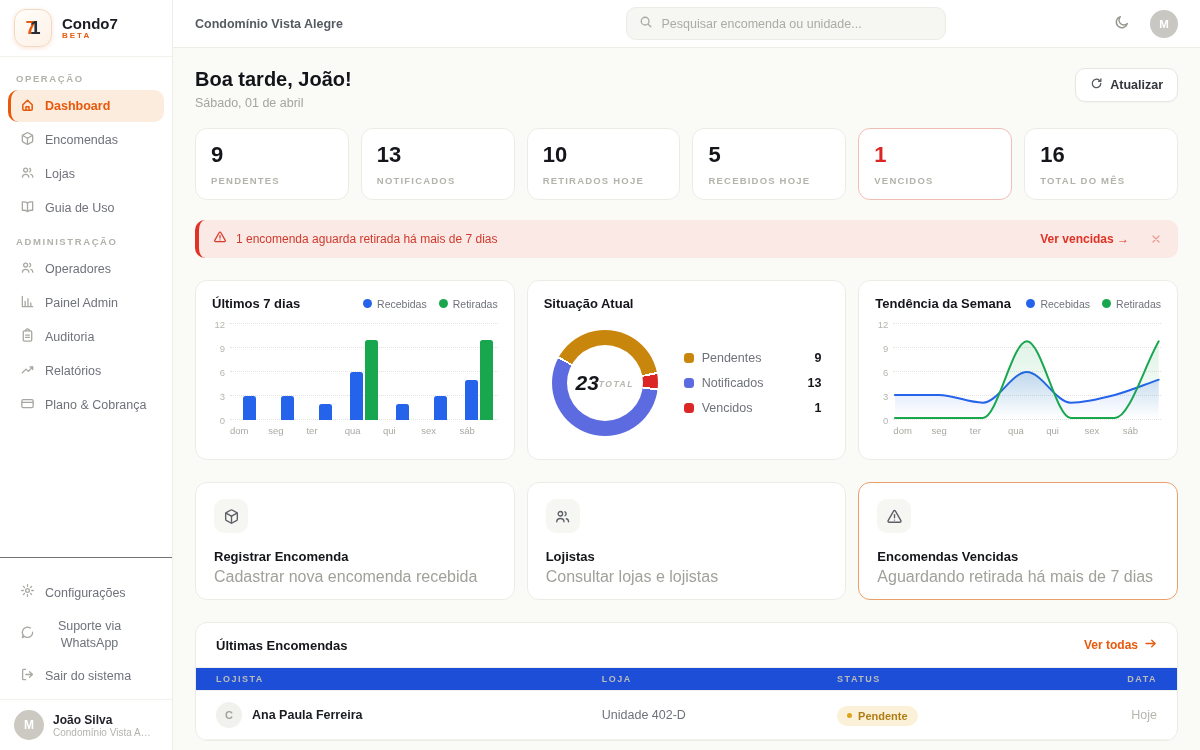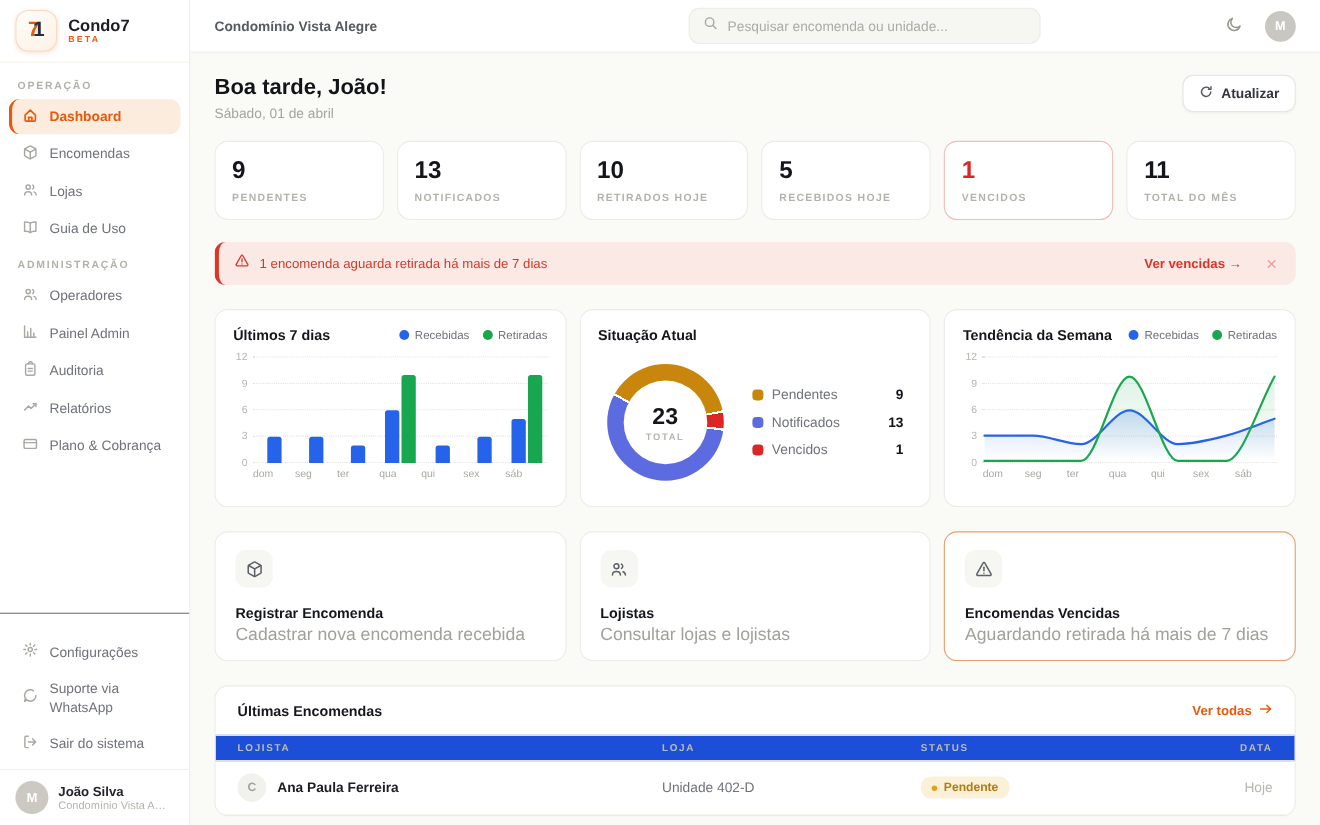--- a/index.html
+++ b/index.html
@@ -8,21 +8,21 @@
 
   
   .sidebar { width:173px; background:#fff; border-right:1px solid #ededE8; display:flex; flex-direction:column; flex-shrink:0; }
   .brand { display:flex; align-items:center; gap:10px; padding:9px 14px; border-bottom:1px solid #f2f2ec; height:57px; }
   .logo { width:38px; height:38px; border-radius:12px; background:linear-gradient(145deg,#fffdf9,#fdf1e6); border:1px solid #f3d9c3; box-shadow:0 1px 4px rgba(232,89,12,.18); display:flex; align-items:center; justify-content:center; font-weight:800; font-size:19px; }
   .logo .l7 { color:#e8590c; } .logo .l1 { color:#262c3a; margin-left:-6px; }
   .brand-name { font-weight:800; font-size:15px; color:#1b1d22; line-height:1.05; }
   .brand-badge { font-size:8px; font-weight:800; letter-spacing:2px; color:#e8590c; }
   .nav { padding-top:6px; }
   .nav-section { font-size:9.5px; font-weight:700; letter-spacing:1.6px; color:#b2b2ab; padding:10px 16px 4px; }
-  .nav-item { display:flex; align-items:center; gap:10px; margin:2px 8px; padding:7px 9px; border-radius:10px; font-size:12.5px; color:#6f727a; cursor:pointer; border-left:3px solid transparent; }
+  .nav-item { display:flex; align-items:center; gap:10px; margin:2px 8px; padding:7px 9px; border-radius:10px; font-size:12.5px; color:#6f727a; cursor:pointer; border-left:3px solid transparent;text-align:center; }
   .nav-item svg { stroke:#a8a8a2; }
   .nav-item.active { background:#fcecdd; color:#e8590c; font-weight:700; border-left:3px solid #e8590c; }
   .nav-item.active svg { stroke:#e8590c; }
   .sidebar-spacer { flex:1; }
   .sidebar-footer { border-top:1px solid #737373; padding:16px 0 4px; }
   .sidebar-footer .nav-item { line-height:1.3; }
   .sidebar-user { display:flex; align-items:center; gap:9px; border-top:1px solid #f2f2ec; padding:10px 14px; }
   .sidebar-user .u-avatar { width:30px; height:30px; border-radius:50%; background:#ccc9c3; color:#fff; font-size:12px; font-weight:700; display:flex; align-items:center; justify-content:center; flex-shrink:0; }
   .u-name { font-size:12px; font-weight:700; color:#23252b; }
   .u-sub { font-size:10px; color:#b4b4ae; max-width:98px; white-space:nowrap; overflow:hidden; text-overflow:ellipsis; }
@@ -83,21 +83,21 @@
   .bars-layer { position:absolute; inset:0; display:flex; }
   .bar-group { flex:1; display:flex; align-items:flex-end; justify-content:center; gap:2px; height:100%; }
   .bar { width:13px; border-radius:2.5px 2.5px 0 0; }
   .x-axis { display:flex; margin-left:18px; margin-top:5px; }
   .x-axis span { flex:1; font-size:9.5px; color:#a9a9a2; }
   .plot svg { position:absolute; inset:0; width:100%; height:100%; }
 
   
   .donut-body { display:flex; align-items:center; gap:26px; padding:6px 4px 0 8px; }
   .donut { width:106px; height:106px; border-radius:50%; position:relative; flex-shrink:0; }
-  .donut-hole { position:absolute; inset:15px; background:#fff; border-radius:50%; display:flex; flex-direction:column; align-items:center; justify-content:center; }
+  .donut-hole { position:absolute; inset:15px; background:#fff; border-radius:50%; display:flex; align-items:center; justify-content:center;font-style:italic; }
   .donut-total { font-size:21px; font-weight:800; color:#14161b; }
   .donut-total-label { font-size:8.5px; letter-spacing:1.5px; color:#b6b6af; font-weight:600; margin-top:1px; }
   .donut-legend { flex:1; display:flex; flex-direction:column; gap:11px; padding-right:4px; }
   .dl-row { display:flex; align-items:center; gap:8px; font-size:12.5px; color:#6f727a; }
   .dl-dot { width:10px; height:10px; border-radius:3.5px; flex-shrink:0; }
   .dl-val { margin-left:auto; font-weight:800; color:#14161b; font-size:12.5px; }
 
   
   .actions-row { display:flex; gap:12px; margin-bottom:22px; }
   .action-card { flex:1; background:#fff; border:1px solid #ecece7; border-radius:12px; padding:16px 18px; height:118px; cursor:pointer; }
@@ -300,21 +300,21 @@
         </div>
       <div class="stat-card">
           <div class="stat-value">5</div>
           <div class="stat-label">RECEBIDOS HOJE</div>
         </div>
       <div class="stat-card danger">
           <div class="stat-value">1</div>
           <div class="stat-label">VENCIDOS</div>
         </div>
       <div class="stat-card">
-          <div class="stat-value">11</div>
+          <div class="stat-value">16</div>
           <div class="stat-label">TOTAL DO MÊS</div>
         </div>
     </div>
 
     <div class="alert">
       <span><svg class="warn" width="14" height="14" viewBox="0 0 16 16" fill="none" stroke-width="1.4" stroke-linecap="round" stroke-linejoin="round">
             <path d="M7.1 2.9a1 1 0 0 1 1.8 0l5.1 9a1 1 0 0 1-.9 1.5H2.9a1 1 0 0 1-.9-1.5z"></path>
             <path d="M8 6.2v3"></path>
             <path d="M8 11.4h.01"></path>
           </svg></span>

